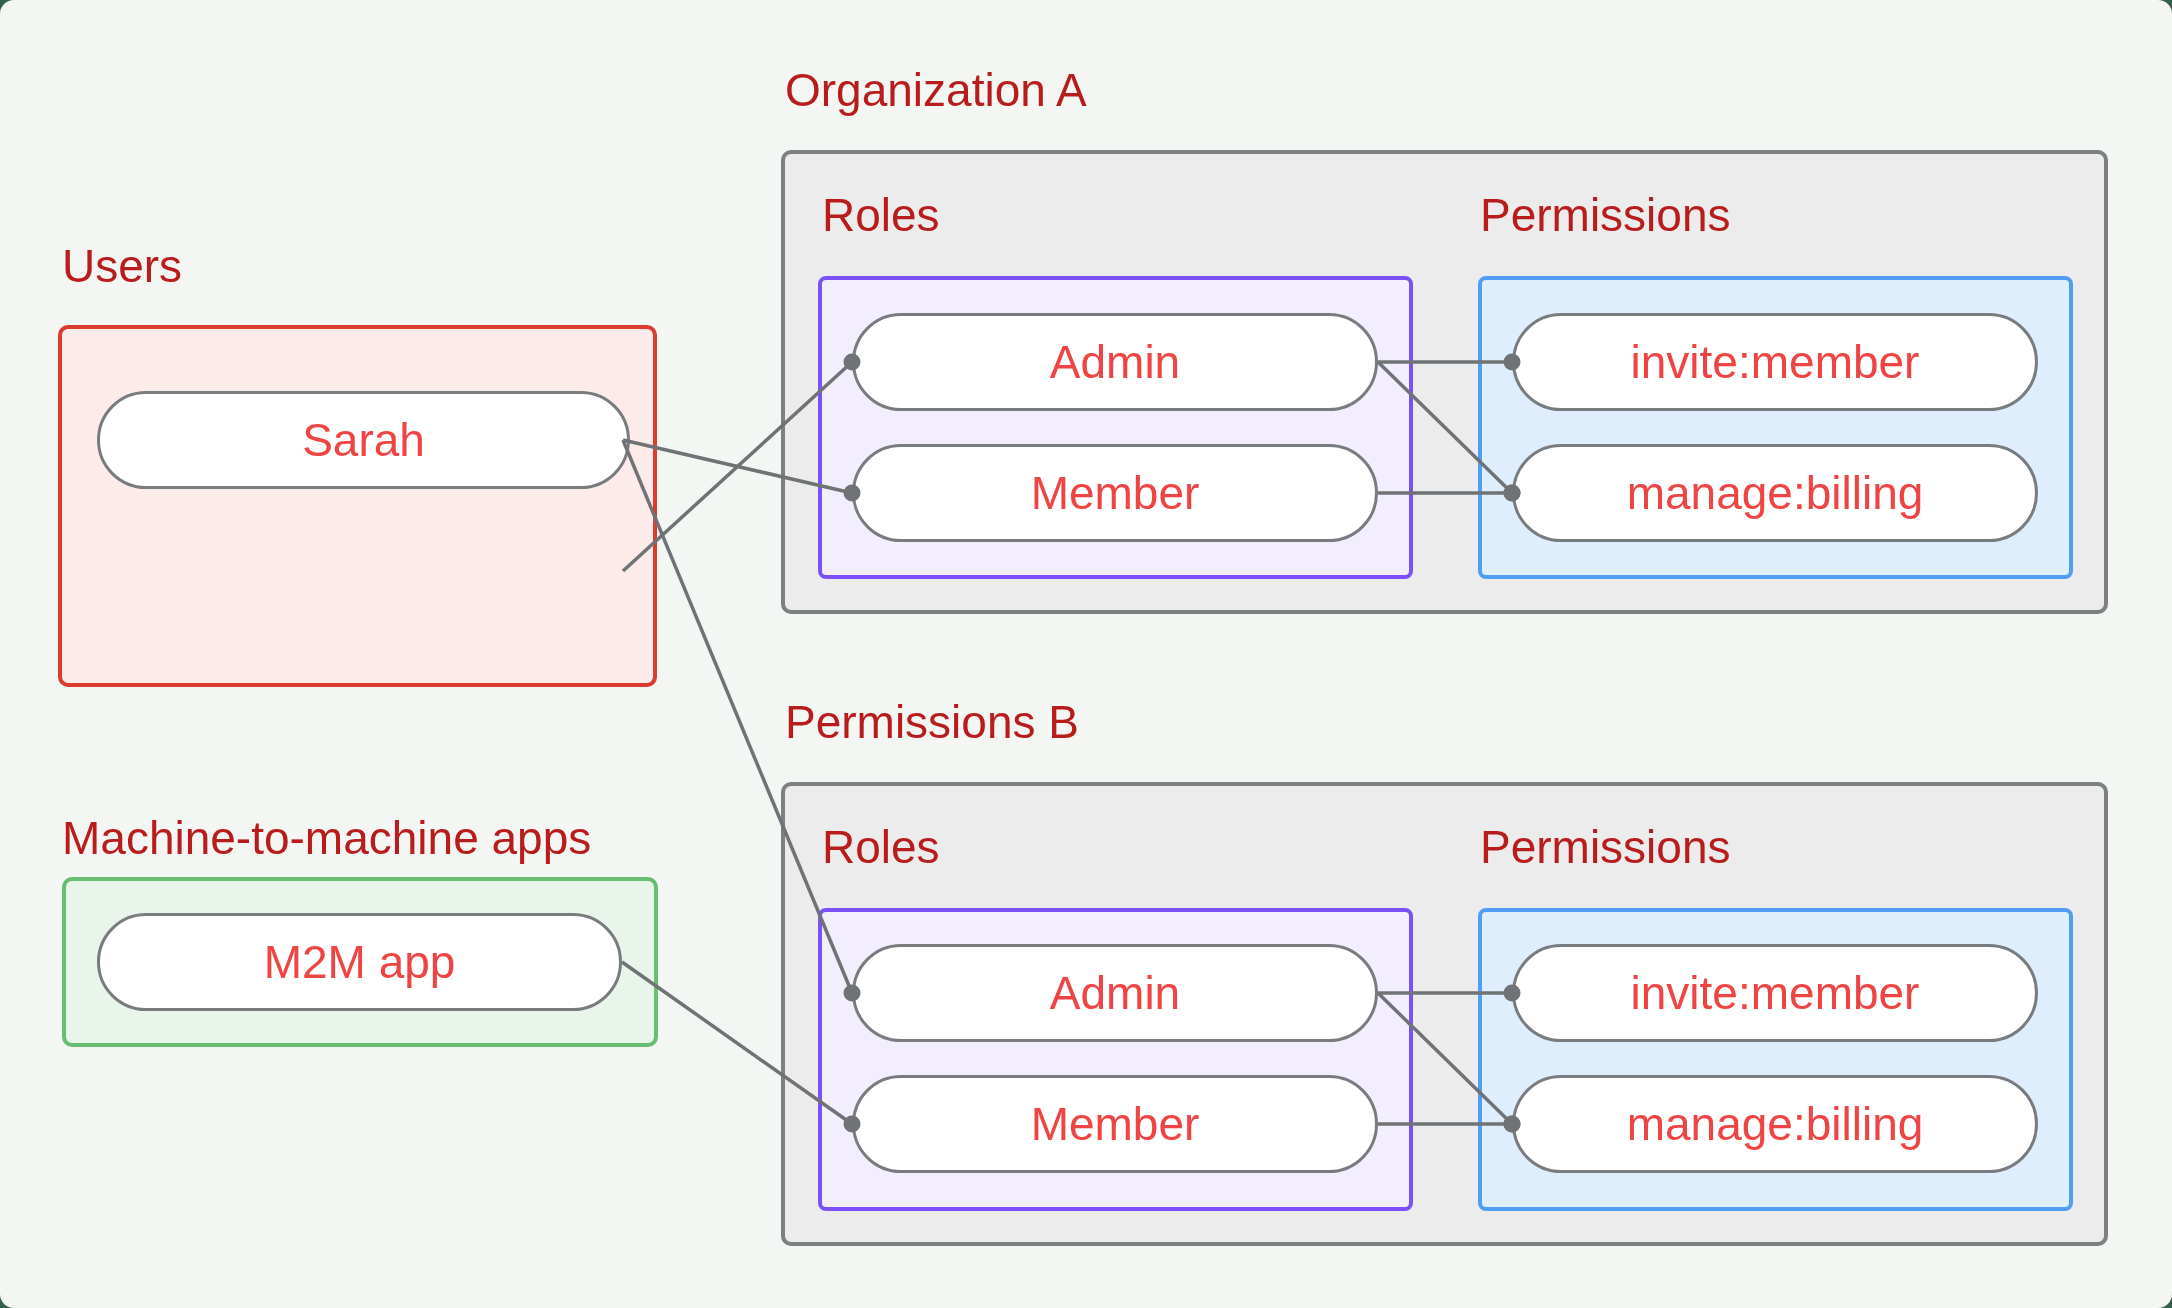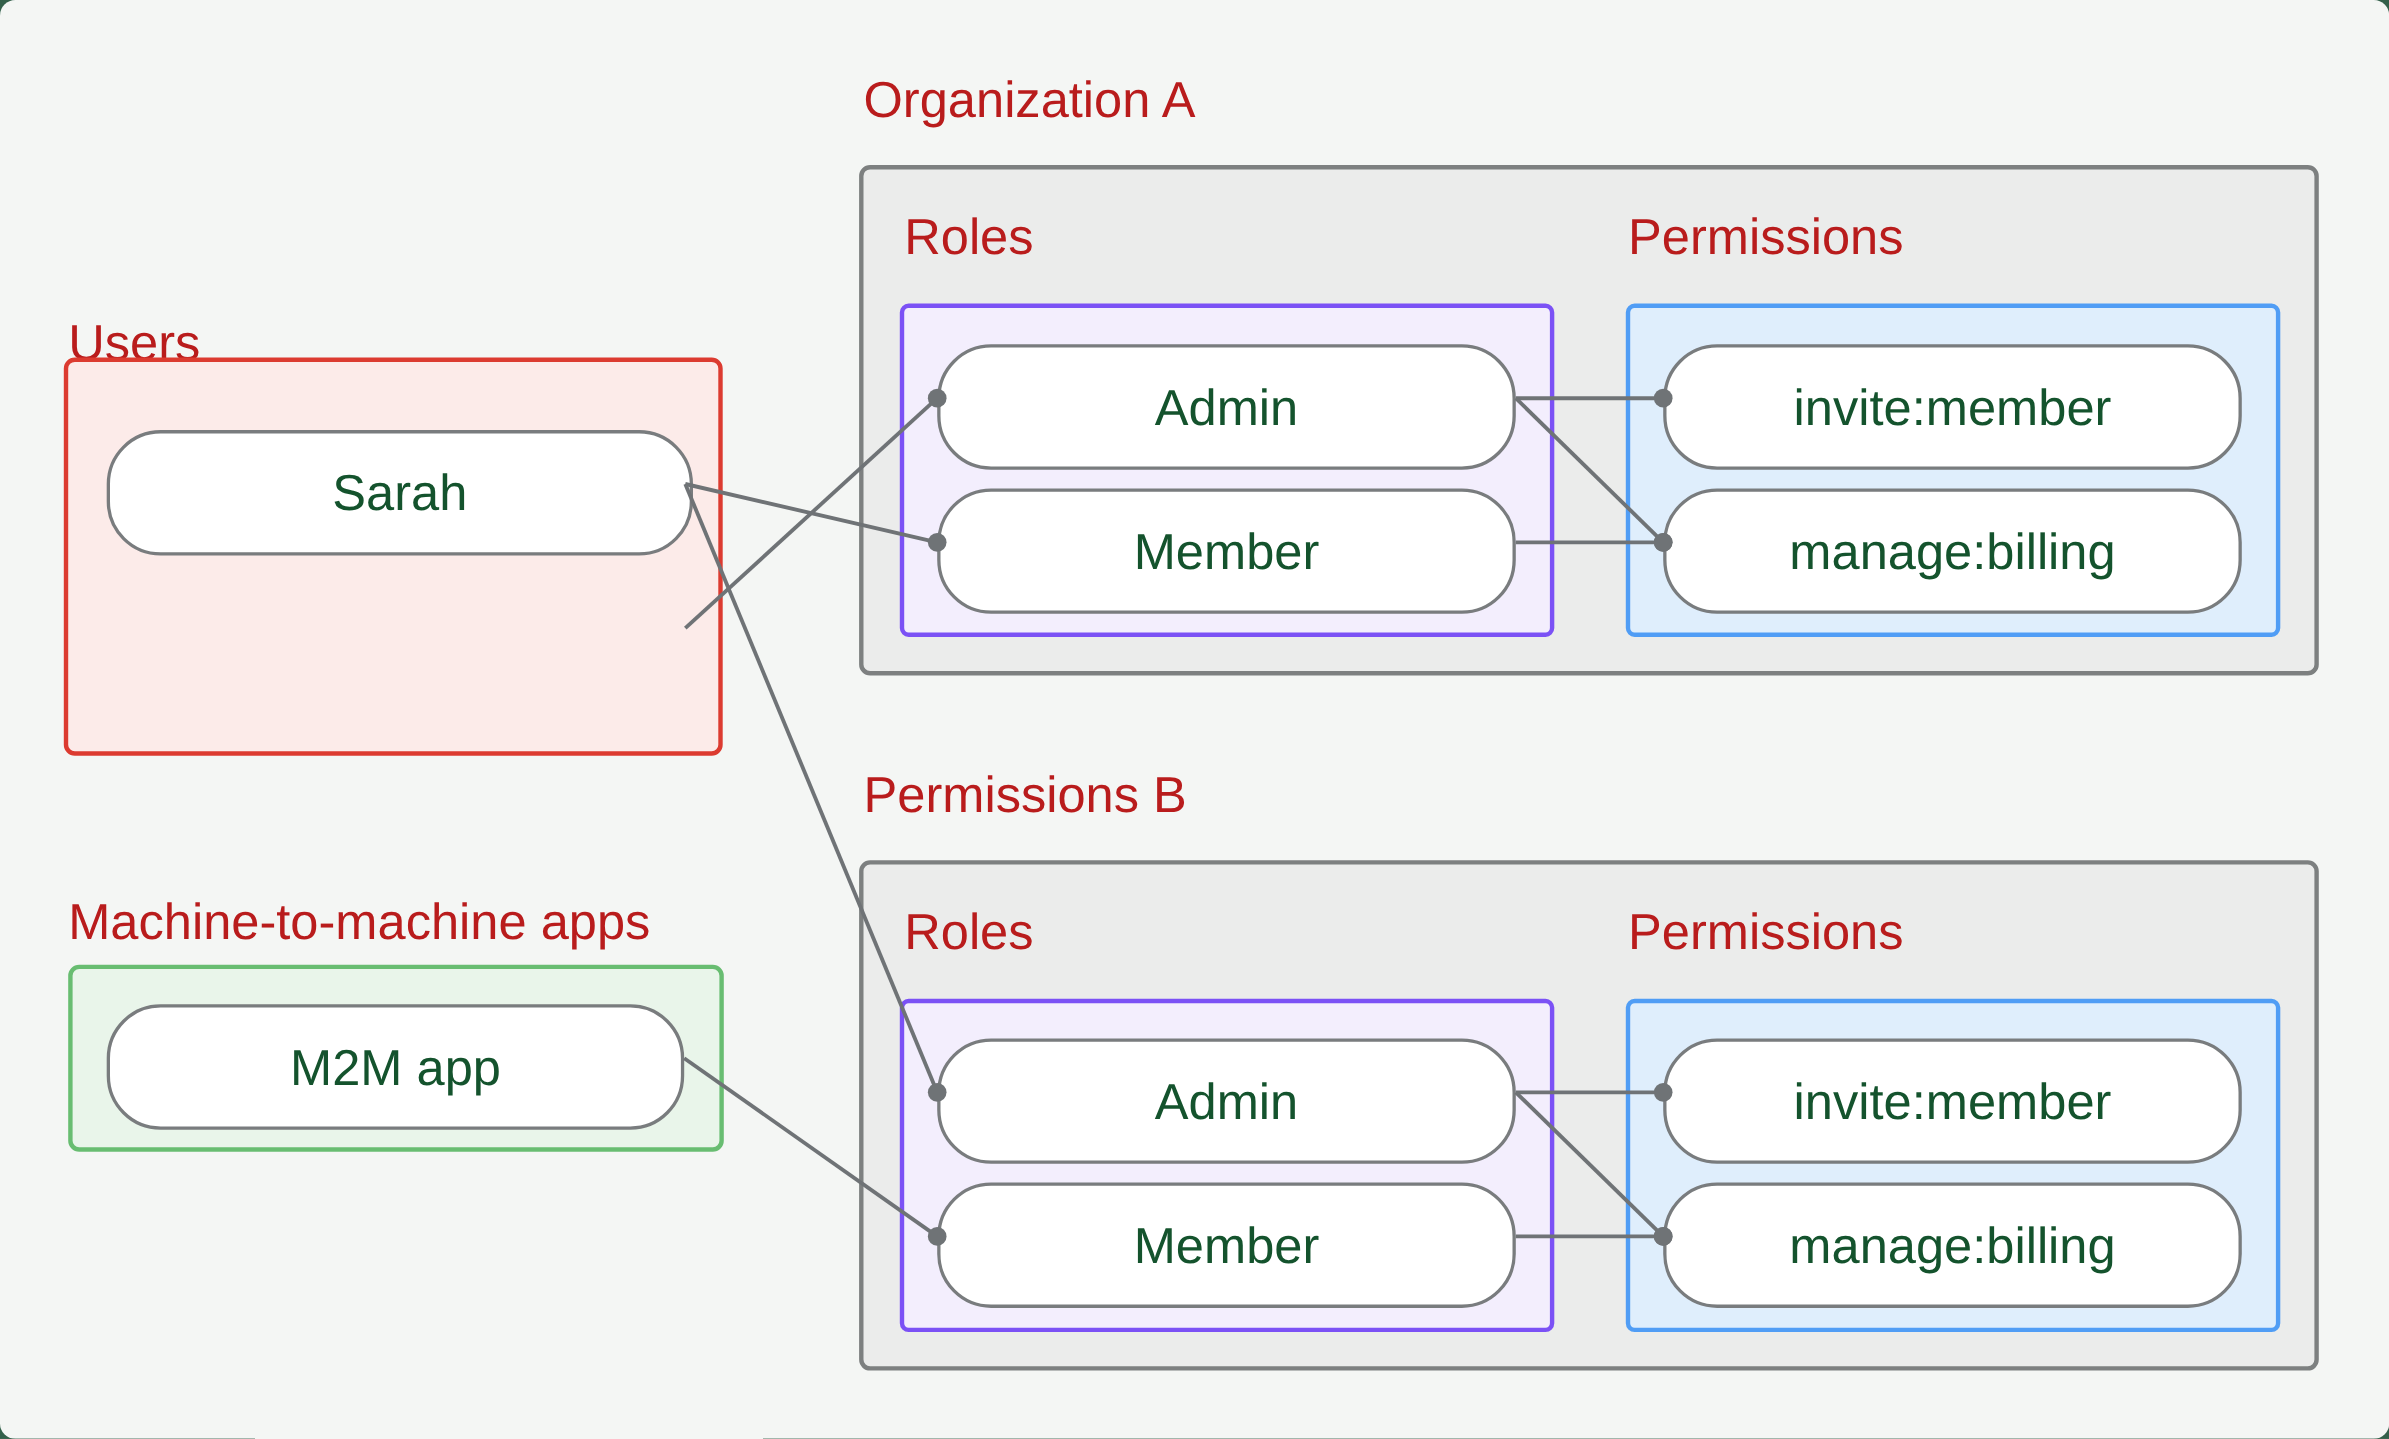--- a/index.html
+++ b/index.html
@@ -35,48 +35,48 @@
   .org-box      { left: 781px; width: 1327px; height: 464px; background: #ebeceb; border: 4px solid #7d8080; border-radius: 10px; }
   #org-a-box    { top: 150px; }
   #org-b-box    { top: 782px; }
   .roles-box    { left: 818px;  width: 595px; height: 303px; background: #f3eefd; border: 4.5px solid #7b51f5; border-radius: 8px; }
   .perms-box    { left: 1478px; width: 595px; height: 303px; background: #dfeefc; border: 4.5px solid #509df5; border-radius: 8px; }
   #org-a-roles-box, #org-a-perms-box { top: 276px; }
   #org-b-roles-box, #org-b-perms-box { top: 908px; }
   .pill {
     position: absolute;
     box-sizing: border-box;
-    height: 114px;
+    height: 98px;
     background: #ffffff;
     border: 3.5px solid #797c7e;
     border-radius: 49px;
     display: flex;
     align-items: center;
     justify-content: center;
     font-size: 46px;
-    color: #14532d;
+    color: #ef4444;
     white-space: nowrap;
     z-index: 2;
   }
   
   #pill-sarah { left: 97px; top: 391px; width: 533px; }
   #pill-john  { left: 90px; top: 522px; width: 533px; }
   #pill-m2m   { left: 97px; top: 913px; width: 525px; }
   
   #pill-orgA-admin  { left: 852px; top: 313px;  width: 526px; }
   #pill-orgA-member { left: 852px; top: 444px;  width: 526px; }
   #pill-orgB-admin  { left: 852px; top: 944px;  width: 526px; }
   #pill-orgB-member { left: 852px; top: 1075px; width: 526px; }
   
   #pill-orgA-invite  { left: 1512px; top: 313px;  width: 526px; }
   #pill-orgA-billing { left: 1512px; top: 444px;  width: 526px; }
   #pill-orgB-invite  { left: 1512px; top: 944px;  width: 526px; }
   #pill-orgB-billing { left: 1512px; top: 1075px; width: 526px; }
   
-  #users-label  { left: 62px;  top: 243px; margin-top: 45px; }
+  #users-label  { left: 62px;  top: 243px; }
   #m2m-label    { left: 62px;  top: 815px; }
   #org-a-title  { left: 785px; top: 67px;  }
   #org-b-title  { left: 785px; top: 699px; }
   #org-a-roles-label { left: 822px;  top: 192px; }
   #org-a-perms-label { left: 1480px; top: 192px; }
   #org-b-roles-label { left: 822px;  top: 824px; }
   #org-b-perms-label { left: 1480px; top: 824px; }
   #edge-layer {
     position: absolute;
     left: 0; top: 0;

